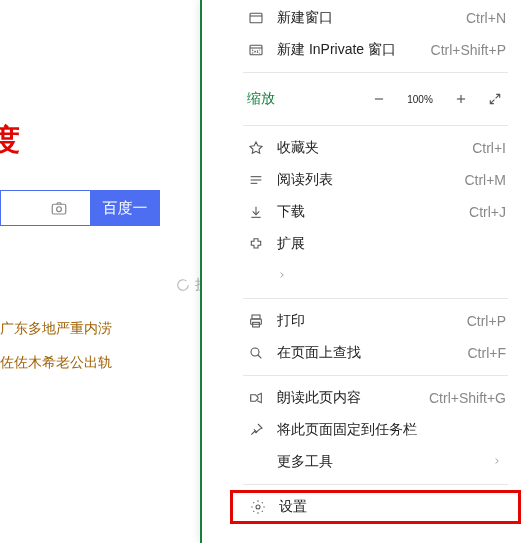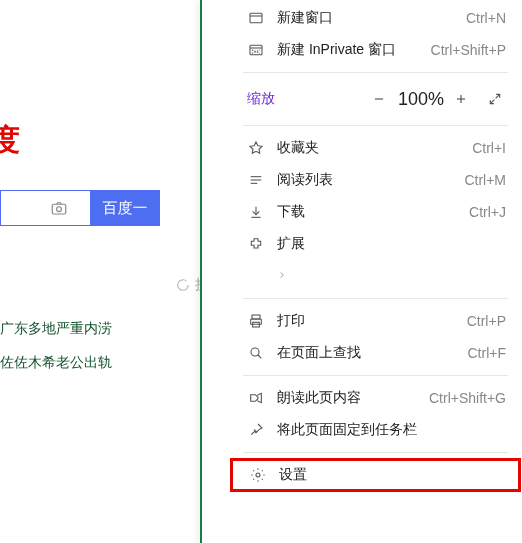--- a/index.html
+++ b/index.html
@@ -68,21 +68,21 @@
   .loading svg { color: #bbb; }
   .news-list {
     position: absolute;
     top: 312px;
     left: 0;
     width: 200px;
   }
   .news-item {
     padding: 8px 0;
     font-size: 14px;
-    color: #14532d;
+    color: #a16207;
     white-space: nowrap;
   }
 
   .menu {
     position: absolute;
     right: 0;
     top: 0;
     width: 322px;
     height: 543px;
     background: #fff;
@@ -130,42 +130,42 @@
     margin: 6px 14px;
   }
   .zoom-row {
     display: flex;
     align-items: center;
     height: 40px;
     padding: 0 12px 0 18px;
   }
   .zoom-label {
     flex: 1;
-    color: #6d28d9;
+    color: #15803d;
     font-size: 14px;
   }
   .zoom-ctrl {
     display: flex;
     align-items: center;
     gap: 4px;
   }
   .zoom-btn {
     width: 30px;
     height: 30px;
     display: flex;
     align-items: center;
     justify-content: center;
     cursor: pointer;
     color: #555;
     border-radius: 3px;
   }
   .zoom-val {
     width: 44px;
     text-align: center;
-    font-size: 18px;
+    font-size: 10px;
     color: #222;
   }
   .no-icon-pad { padding-left: 48px; }
   .highlighted {
     outline: 3px solid #e10602;
     outline-offset: -2px;
     margin: 0 2px;
   }
 </style>
 </head>
@@ -352,20 +352,28 @@
   <div class="menu-item">
     <span class="menu-icon">
       <svg width="16" height="16" viewBox="0 0 24 24" fill="none" stroke="currentColor" stroke-width="1.6">
           <path d="M15 3l6 6-4 2-5 5-2-2-5 5"></path>
           <path d="M9 11l4 4"></path>
         </svg>
     </span>
     <span class="menu-label">将此页面固定到任务栏</span>
   </div>
 
+  <div class="menu-item no-icon-pad">
+    <span class="menu-label">更多工具</span>
+    <span class="chevron">
+      <svg width="10" height="10" viewBox="0 0 24 24" fill="none" stroke="currentColor" stroke-width="2">
+          <polyline points="9 6 15 12 9 18"></polyline>
+        </svg>
+    </span>
+  </div>
 
   <div class="menu-sep"></div>
 
   <div class="menu-item highlighted">
     <span class="menu-icon">
       <svg width="16" height="16" viewBox="0 0 24 24" fill="none" stroke="currentColor" stroke-width="1.6">
           <circle cx="12" cy="12" r="3"></circle>
           <path d="M12 2v2M12 20v2M4.9 4.9l1.4 1.4M17.7 17.7l1.4 1.4M2 12h2M20 12h2M4.9 19.1l1.4-1.4M17.7 6.3l1.4-1.4"></path>
         </svg>
     </span>

